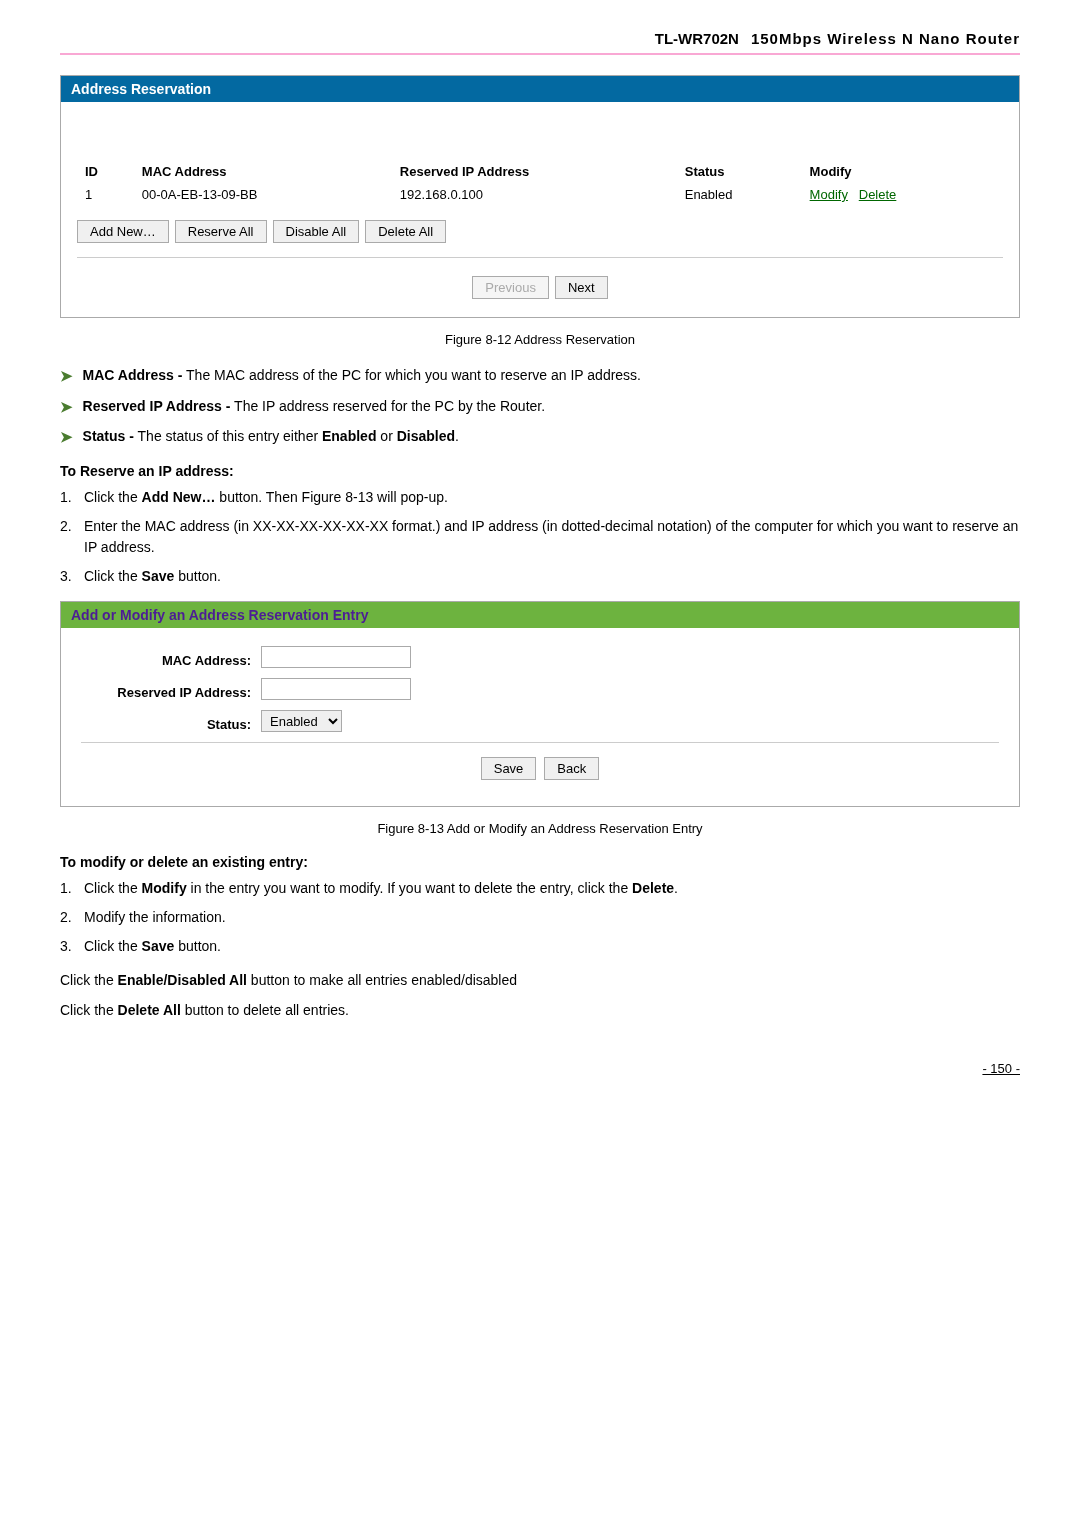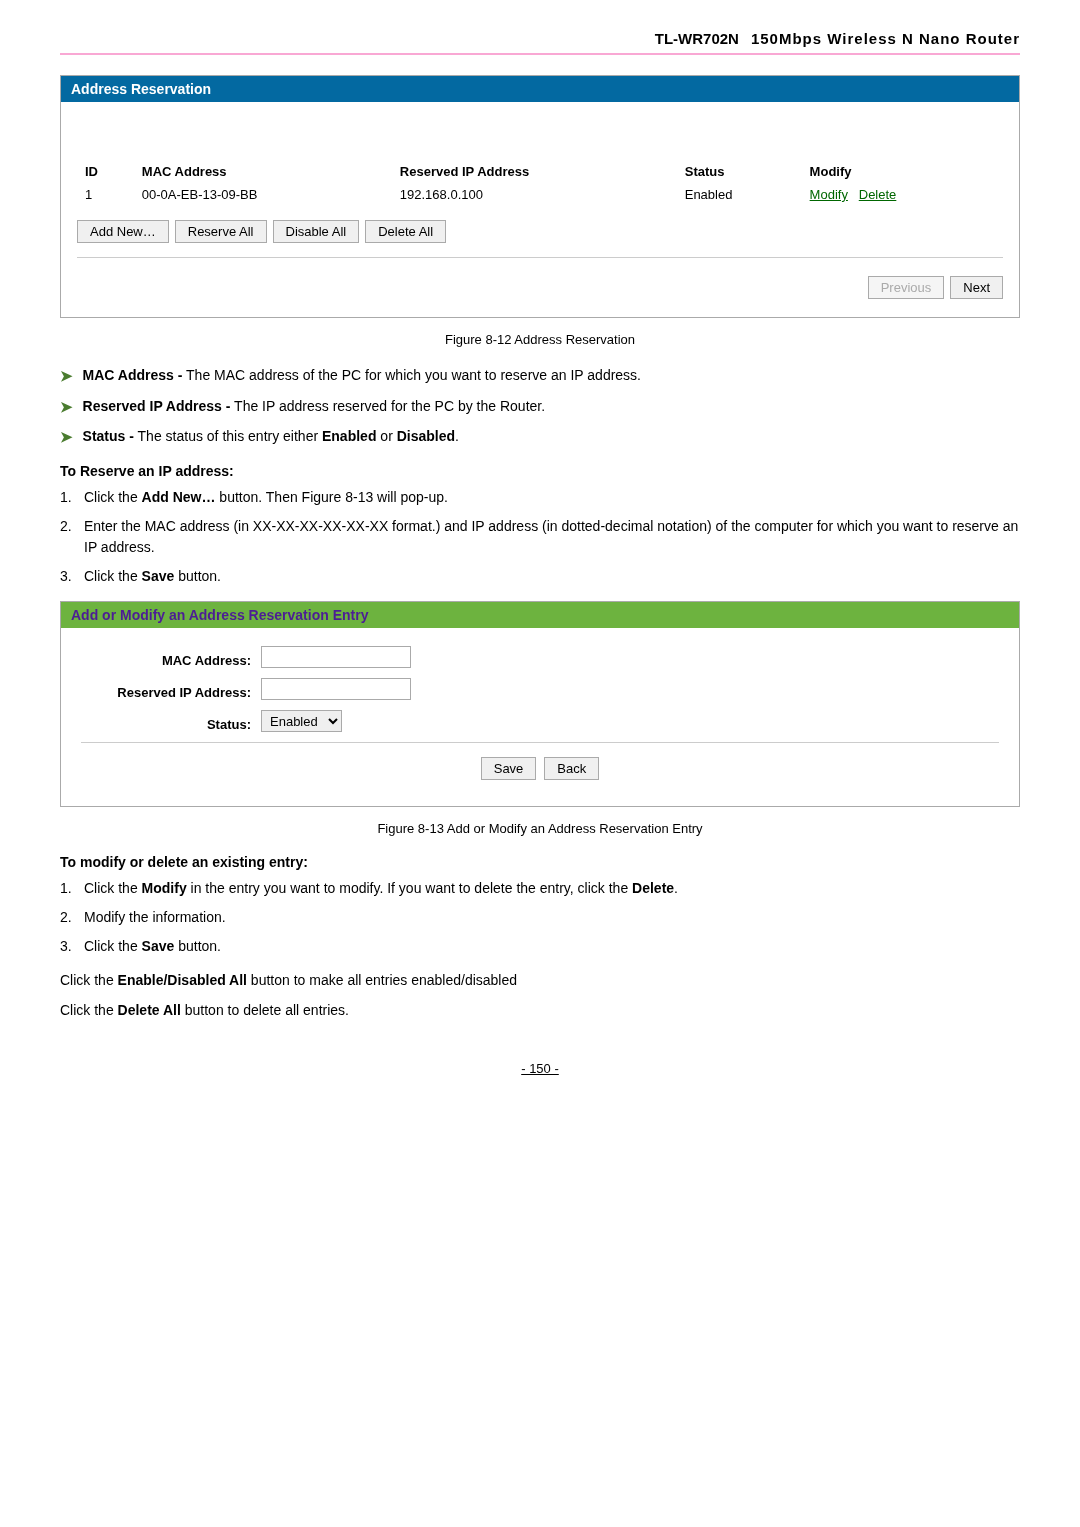--- a/index.html
+++ b/index.html
@@ -78,21 +78,21 @@
       font-size: 13px;
       cursor: pointer;
       font-family: Arial, sans-serif;
     }
     .btn:disabled, .btn.disabled {
       color: #aaa;
       background: #f5f5f5;
     }
     .pagination-row {
       display: flex;
-      justify-content: flex-end;
+      justify-content: center;
       gap: 6px;
       padding: 6px 0 4px 0;
     }
     .fig-caption {
       text-align: center;
       font-size: 13px;
       margin: 8px 0 18px 0;
     }
     .bullet-list {
       list-style: none;
@@ -179,21 +179,21 @@
       gap: 8px;
       margin-top: 14px;
       padding-bottom: 8px;
     }
     .footer-text {
       font-size: 14px;
       margin-bottom: 8px;
       line-height: 1.6;
     }
     .page-num {
-      text-align: center;
+      text-align: right;
       margin-top: 40px;
       font-size: 13px;
       text-decoration: underline;
     }
     .divider-line {
       border: none;
       border-top: 1px solid #ccc;
       margin: 6px 0 12px 0;
     }
   </style>

